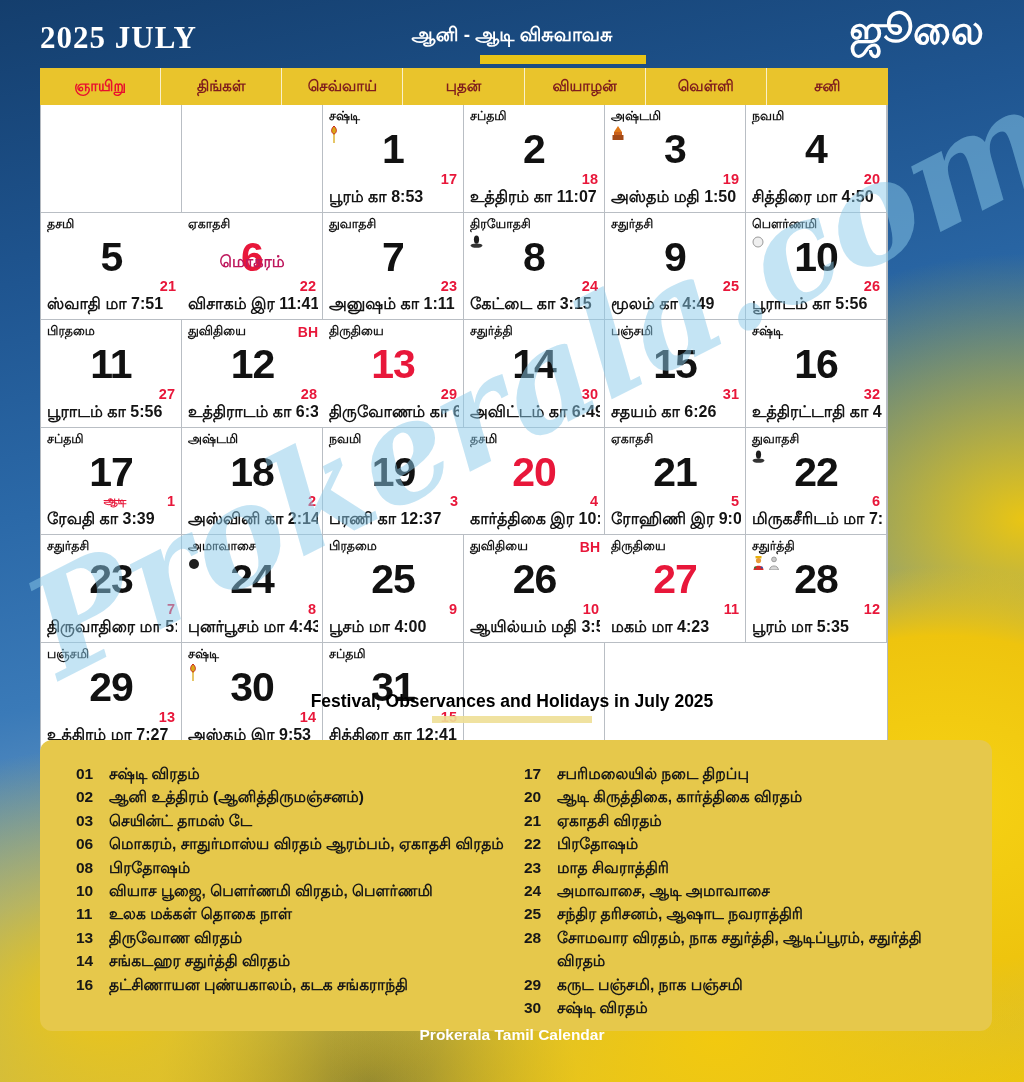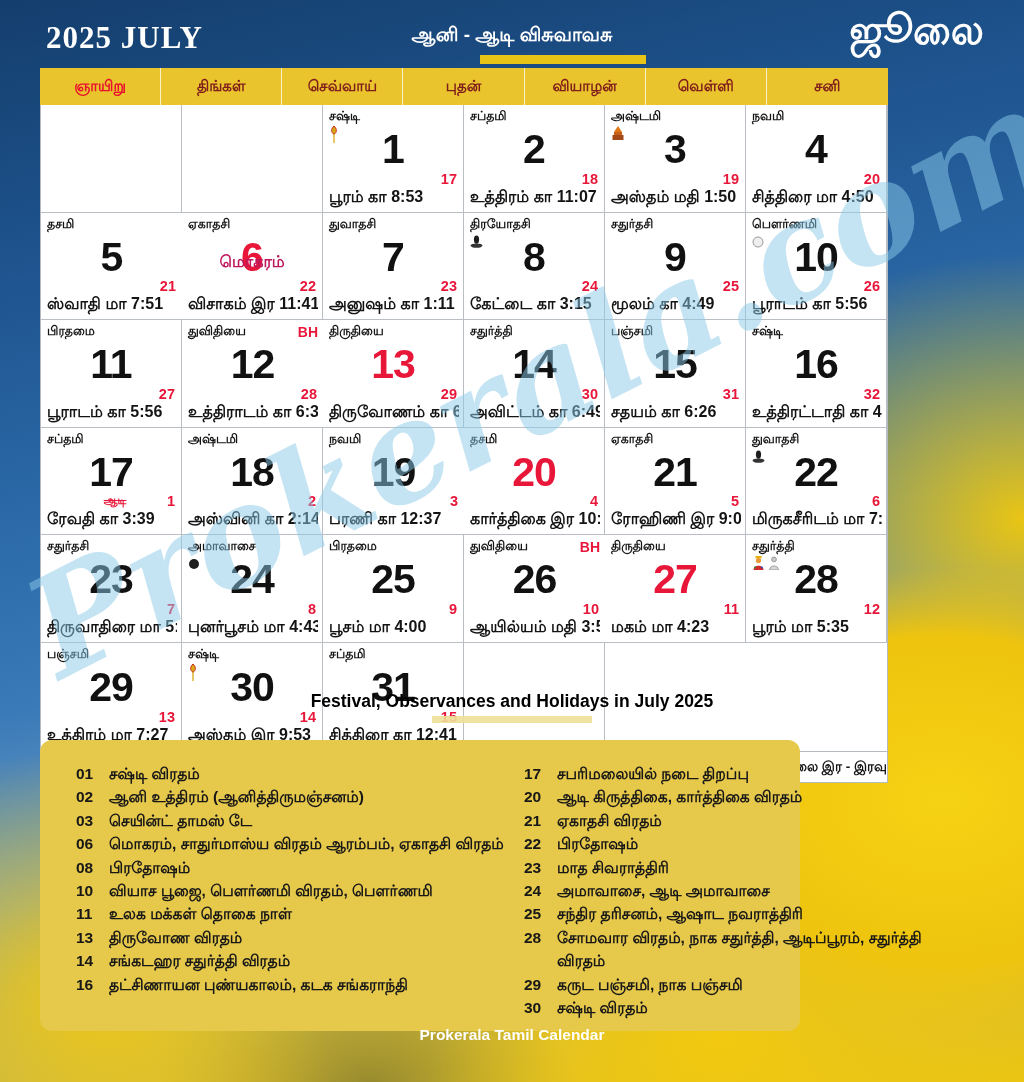--- a/index.html
+++ b/index.html
@@ -10,21 +10,21 @@
     background-color:#2e6aa6;
     background-image:
       radial-gradient(420px 300px at 92% 74%, #f6d214 0%, #eec40e 55%, rgba(238,196,14,0) 78%),
       radial-gradient(520px 360px at 70% 96%, #f2c90f 0%, rgba(242,201,15,0) 75%),
       radial-gradient(460px 330px at 10% 92%, #f0c713 0%, rgba(240,199,19,0) 75%),
       radial-gradient(300px 200px at 36% 100%, rgba(110,110,55,0.85) 0%, rgba(110,110,55,0) 70%),
       radial-gradient(500px 380px at 100% 48%, #e9c514 0%, rgba(233,197,20,0) 70%),
       linear-gradient(168deg, #143e6d 0%, #1f5590 22%, #2b69a8 40%, #3a7ab8 55%, #6f9dc6 70%, #d0ba40 88%, #e9c411 100%);
   }
   
-  .hdr-left  { position:absolute; left:40px; top:20px; font-size:31px; font-weight:800; color:#fff; letter-spacing:1px; font-family:"Liberation Serif","DejaVu Serif",serif;margin-left:6px; }
+  .hdr-left  { position:absolute; left:40px; top:20px; font-size:31px; font-weight:800; color:#fff; letter-spacing:1px; font-family:"Liberation Serif","DejaVu Serif",serif; }
   .hdr-center{ position:absolute; left:312px; width:400px; top:24px; text-align:center; font-size:19px; font-weight:700; color:#fff; }
   .hdr-underline { position:absolute; left:480px; top:55px; width:166px; height:9px; background:#e8c417; }
   .hdr-right { position:absolute; right:40px; top:8px; font-size:40px; font-weight:800; color:#fff; }
   
   .cal { position:absolute; left:40px; top:68px; width:848px; z-index:1; }
   .wd-row { display:grid; grid-template-columns:repeat(7,1fr); background:#e9c42c; height:37px; }
   .wd { display:flex; align-items:center; justify-content:center; font-size:15px; font-weight:700; color:#7f1d1d; border-right:1px solid rgba(255,255,255,0.75); }
   .wd:last-child { border-right:none; }
   .wd.red { color:#e8102e; }
   .grid { display:grid; grid-template-columns:repeat(6,1fr); grid-auto-rows:107.6px; border:1px solid #b5bac0; border-top:none; background:#fff; }
@@ -45,21 +45,21 @@
     transform:rotate(-27deg); font-size:138px; font-style:italic; font-weight:700;
     font-family:"DejaVu Serif","Liberation Serif",serif; color:rgba(138,202,234,0.5);
     z-index:2; pointer-events:none; white-space:nowrap; }
   .wm-accent { position:absolute; background:rgba(248,228,150,0.85); z-index:0; }
   .wm-a1 { left:588px; top:338px; width:34px; height:52px; transform:skewX(-18deg) rotate(8deg); }
   .wm-a2 { left:700px; top:430px; width:26px; height:40px; transform:skewX(-15deg); border-radius:50%; background:rgba(248,224,140,0.9); }
   .wm-a3 { left:178px; top:540px; width:30px; height:46px; transform:skewX(-20deg) rotate(6deg); }
   
   .fest-title { position:absolute; top:691px; left:0; width:100%; text-align:center; font-size:17.5px; font-weight:700; color:#000; z-index:1; }
   .fest-underline { position:absolute; top:716px; left:432px; width:160px; height:7px; background:rgba(238,223,150,0.9); z-index:1; }
-  .fest-box { position:absolute; left:40px; top:740px; width:760px; height:291px; background:#e6c84b; border-radius:12px; z-index:1; }
+  .fest-box { position:absolute; left:40px; top:740px; width:952px; height:291px; background:#e6c84b; border-radius:12px; z-index:1; }
   .fest-col { position:absolute; top:22px; width:432px; }
   .fest-col.left  { left:36px; }
   .fest-col.right { left:484px; }
   .fest-item { display:flex; font-size:15.5px; font-weight:700; color:#171717; line-height:23.4px; }
   .fest-num { width:33px; flex:none; }
   .fest-text { flex:1; }
   
   .footer-label { position:absolute; top:1026px; left:0; width:100%; text-align:center; font-size:15.5px; font-weight:800; color:#ffffff; z-index:1; }
 </style>
 </head>

